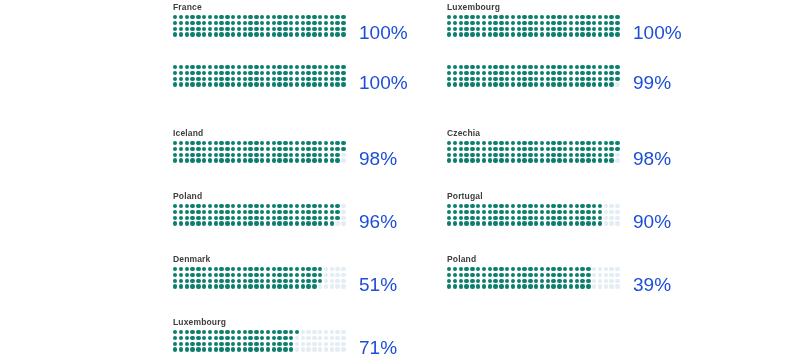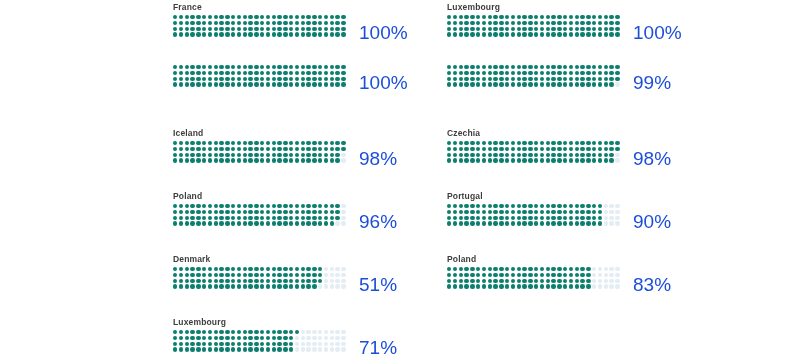--- a/index.html
+++ b/index.html
@@ -1511,21 +1511,21 @@
               <div class="dot empty"></div>
               <div class="dot empty"></div>
               <div class="dot empty"></div>
               <div class="dot empty"></div>
               <div class="dot empty"></div>
               <div class="dot empty"></div>
               <div class="dot empty"></div>
               <div class="dot empty"></div>
               <div class="dot empty"></div>
             </div>
-          <div class="pct-value">83%</div>
+          <div class="pct-value">39%</div>
         </div>
       </div>
 
       <div class="country-block empty-slot"></div>
 
     </div>
 
   </div>
 </div>
 

